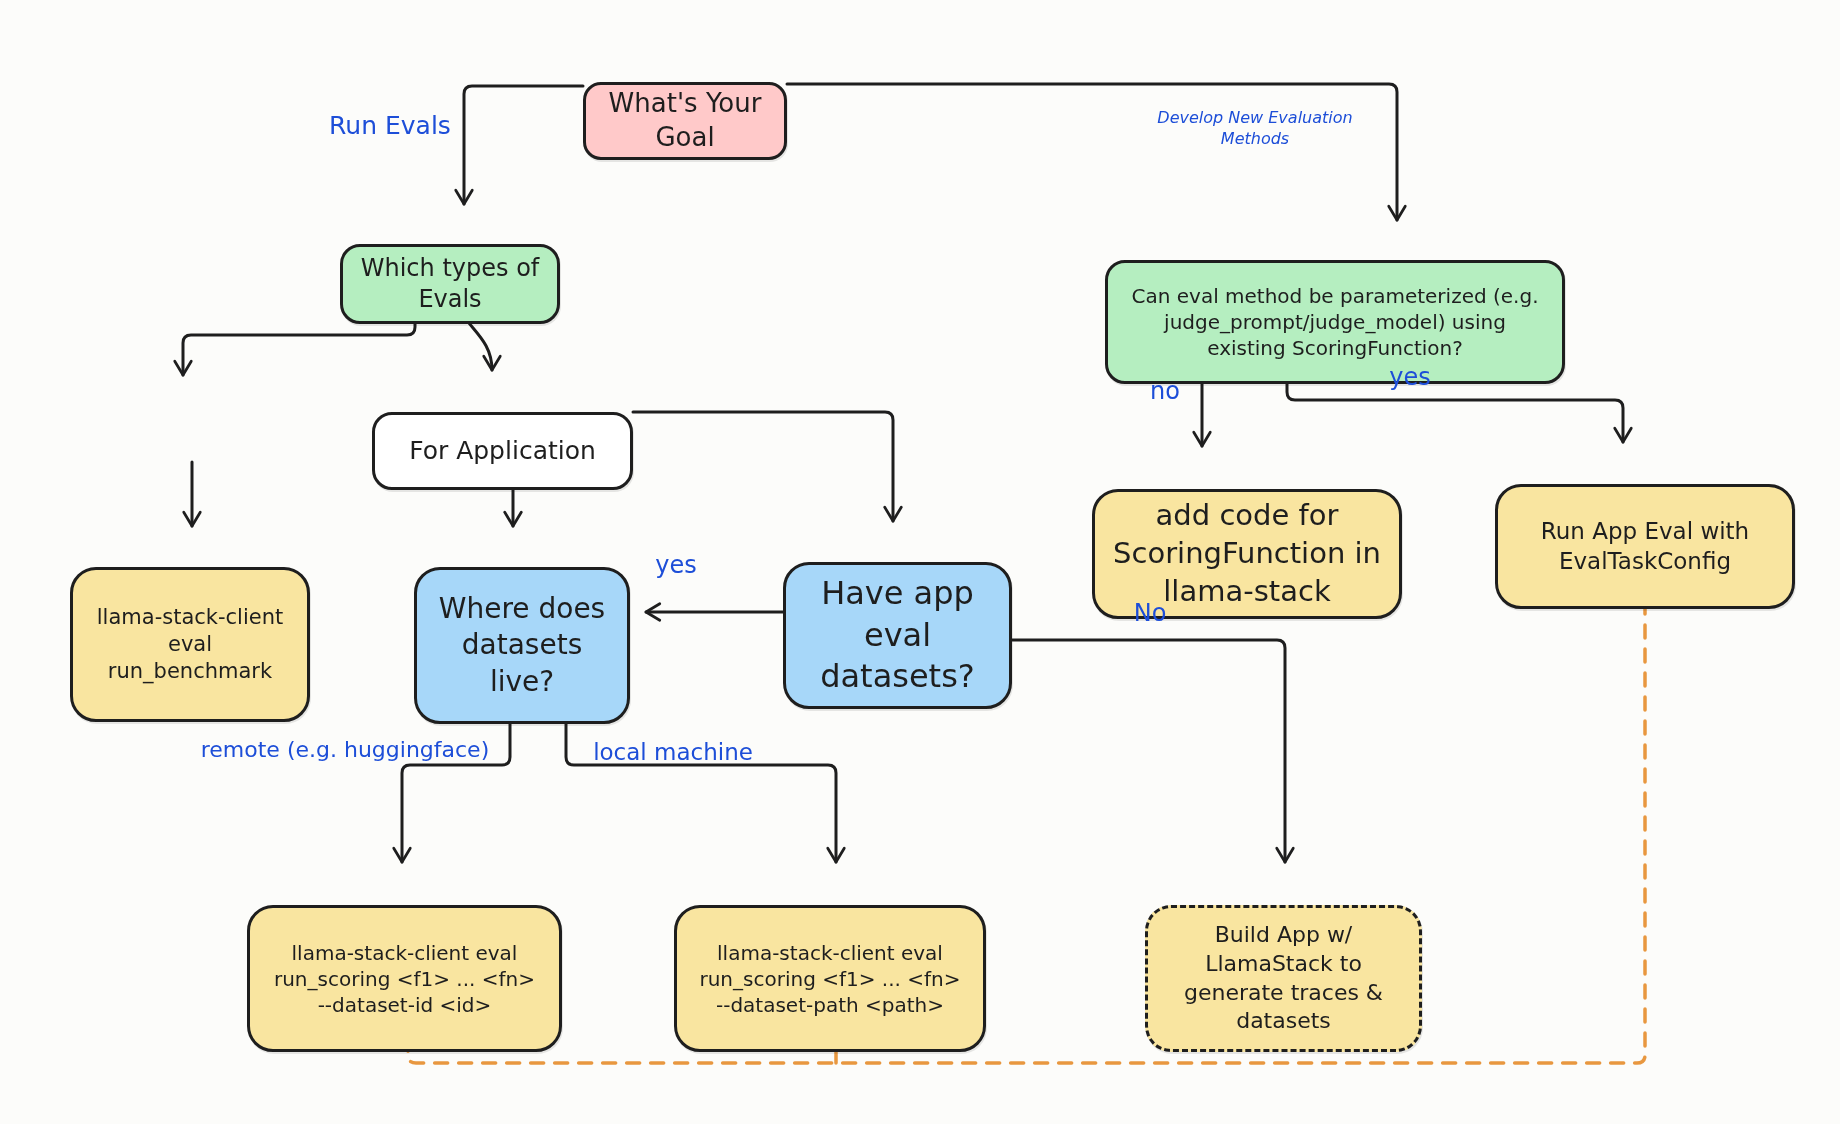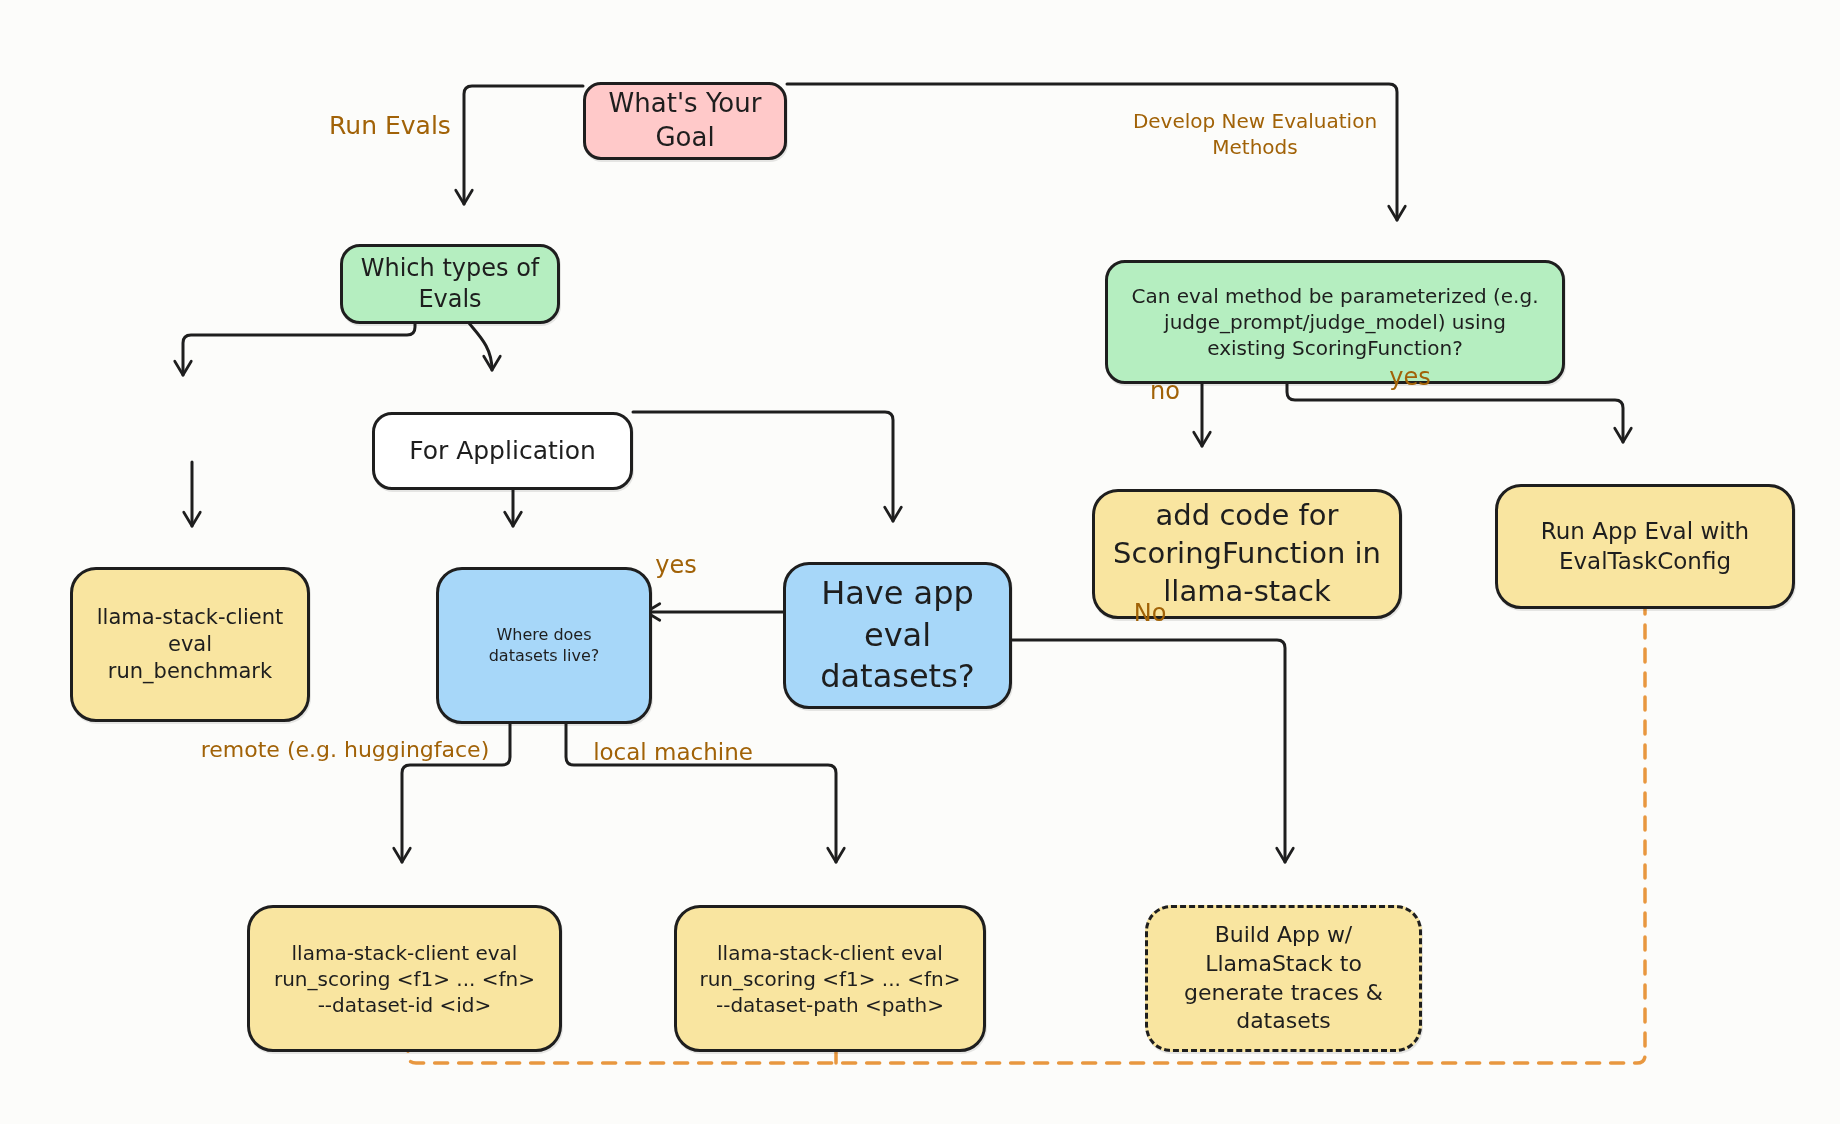--- a/index.html
+++ b/index.html
@@ -31,21 +31,21 @@
   .green{background:#b5eec0;}
   .blue{background:#a7d7f9;border-radius:26px;}
   .yellow{background:#f9e5a0;border-radius:26px;}
   .white{background:#ffffff;}
   .dashedborder{border-style:dashed;}
   .elabel{
     position:absolute;
     text-align:center;
     white-space:pre-line;
     line-height:1.3;
-    color:#a16207;
+    color:#1d4ed8;
   }
 </style>
 </head>
 <body>
 
 <div class="canvas">
 
   <svg class="edges" width="1840" height="1124" viewBox="0 0 1840 1124">
     <defs>
       <marker id="ah" viewBox="0 0 24 24" refX="20" refY="12" markerWidth="22" markerHeight="22" orient="auto" markerUnits="userSpaceOnUse">
@@ -82,21 +82,21 @@
   <div class="node green" style="left:1105px;top:228px;width:460px;height:124px;font-size:20px;">Can eval method be parameterized (e.g.
 judge_prompt/judge_model) using
 existing ScoringFunction?</div>
 
 
   <div class="node white" style="left:372px;top:380px;width:261px;height:78px;font-size:25px;">For Application</div>
 
   <div class="node yellow" style="left:70px;top:535px;width:240px;height:155px;font-size:21px;">llama-stack-client
 eval run_benchmark</div>
 
-  <div class="node blue" style="left:436px;top:535px;width:216px;height:157px;font-size:16px;">Where does
+  <div class="node blue" style="left:414px;top:535px;width:216px;height:157px;font-size:28px;">Where does
 datasets live?</div>
 
   <div class="node blue" style="left:783px;top:530px;width:229px;height:147px;font-size:32px;">Have app eval
 datasets?</div>
 
   <div class="node yellow" style="left:1092px;top:457px;width:310px;height:130px;font-size:29px;">add code for
 ScoringFunction in
 llama-stack</div>
 
   <div class="node yellow" style="left:1495px;top:452px;width:300px;height:125px;font-size:23px;">Run App Eval with
@@ -110,21 +110,21 @@
 run_scoring &lt;f1&gt; ... &lt;fn&gt;
 --dataset-path &lt;path&gt;</div>
 
   <div class="node yellow dashedborder" style="left:1145px;top:873px;width:277px;height:147px;font-size:22px;">Build App w/
 LlamaStack to
 generate traces &amp;
 datasets</div>
 
   <div class="elabel" style="left:290px;top:110px;width:200px;font-size:25px;">Run Evals</div>
 
-  <div class="elabel" style="left:1095px;top:108px;width:320px;font-size:20px;">Develop New Evaluation
+  <div class="elabel" style="left:1095px;top:108px;width:320px;font-size:16px;font-style:italic;">Develop New Evaluation
 Methods</div>
 
   <div class="elabel" style="left:636px;top:550px;width:80px;font-size:24px;">yes</div>
 
   <div class="elabel" style="left:1110px;top:598px;width:80px;font-size:24px;">No</div>
 
   <div class="elabel" style="left:1125px;top:376px;width:80px;font-size:24px;">no</div>
 
   <div class="elabel" style="left:1370px;top:362px;width:80px;font-size:24px;">yes</div>
 

